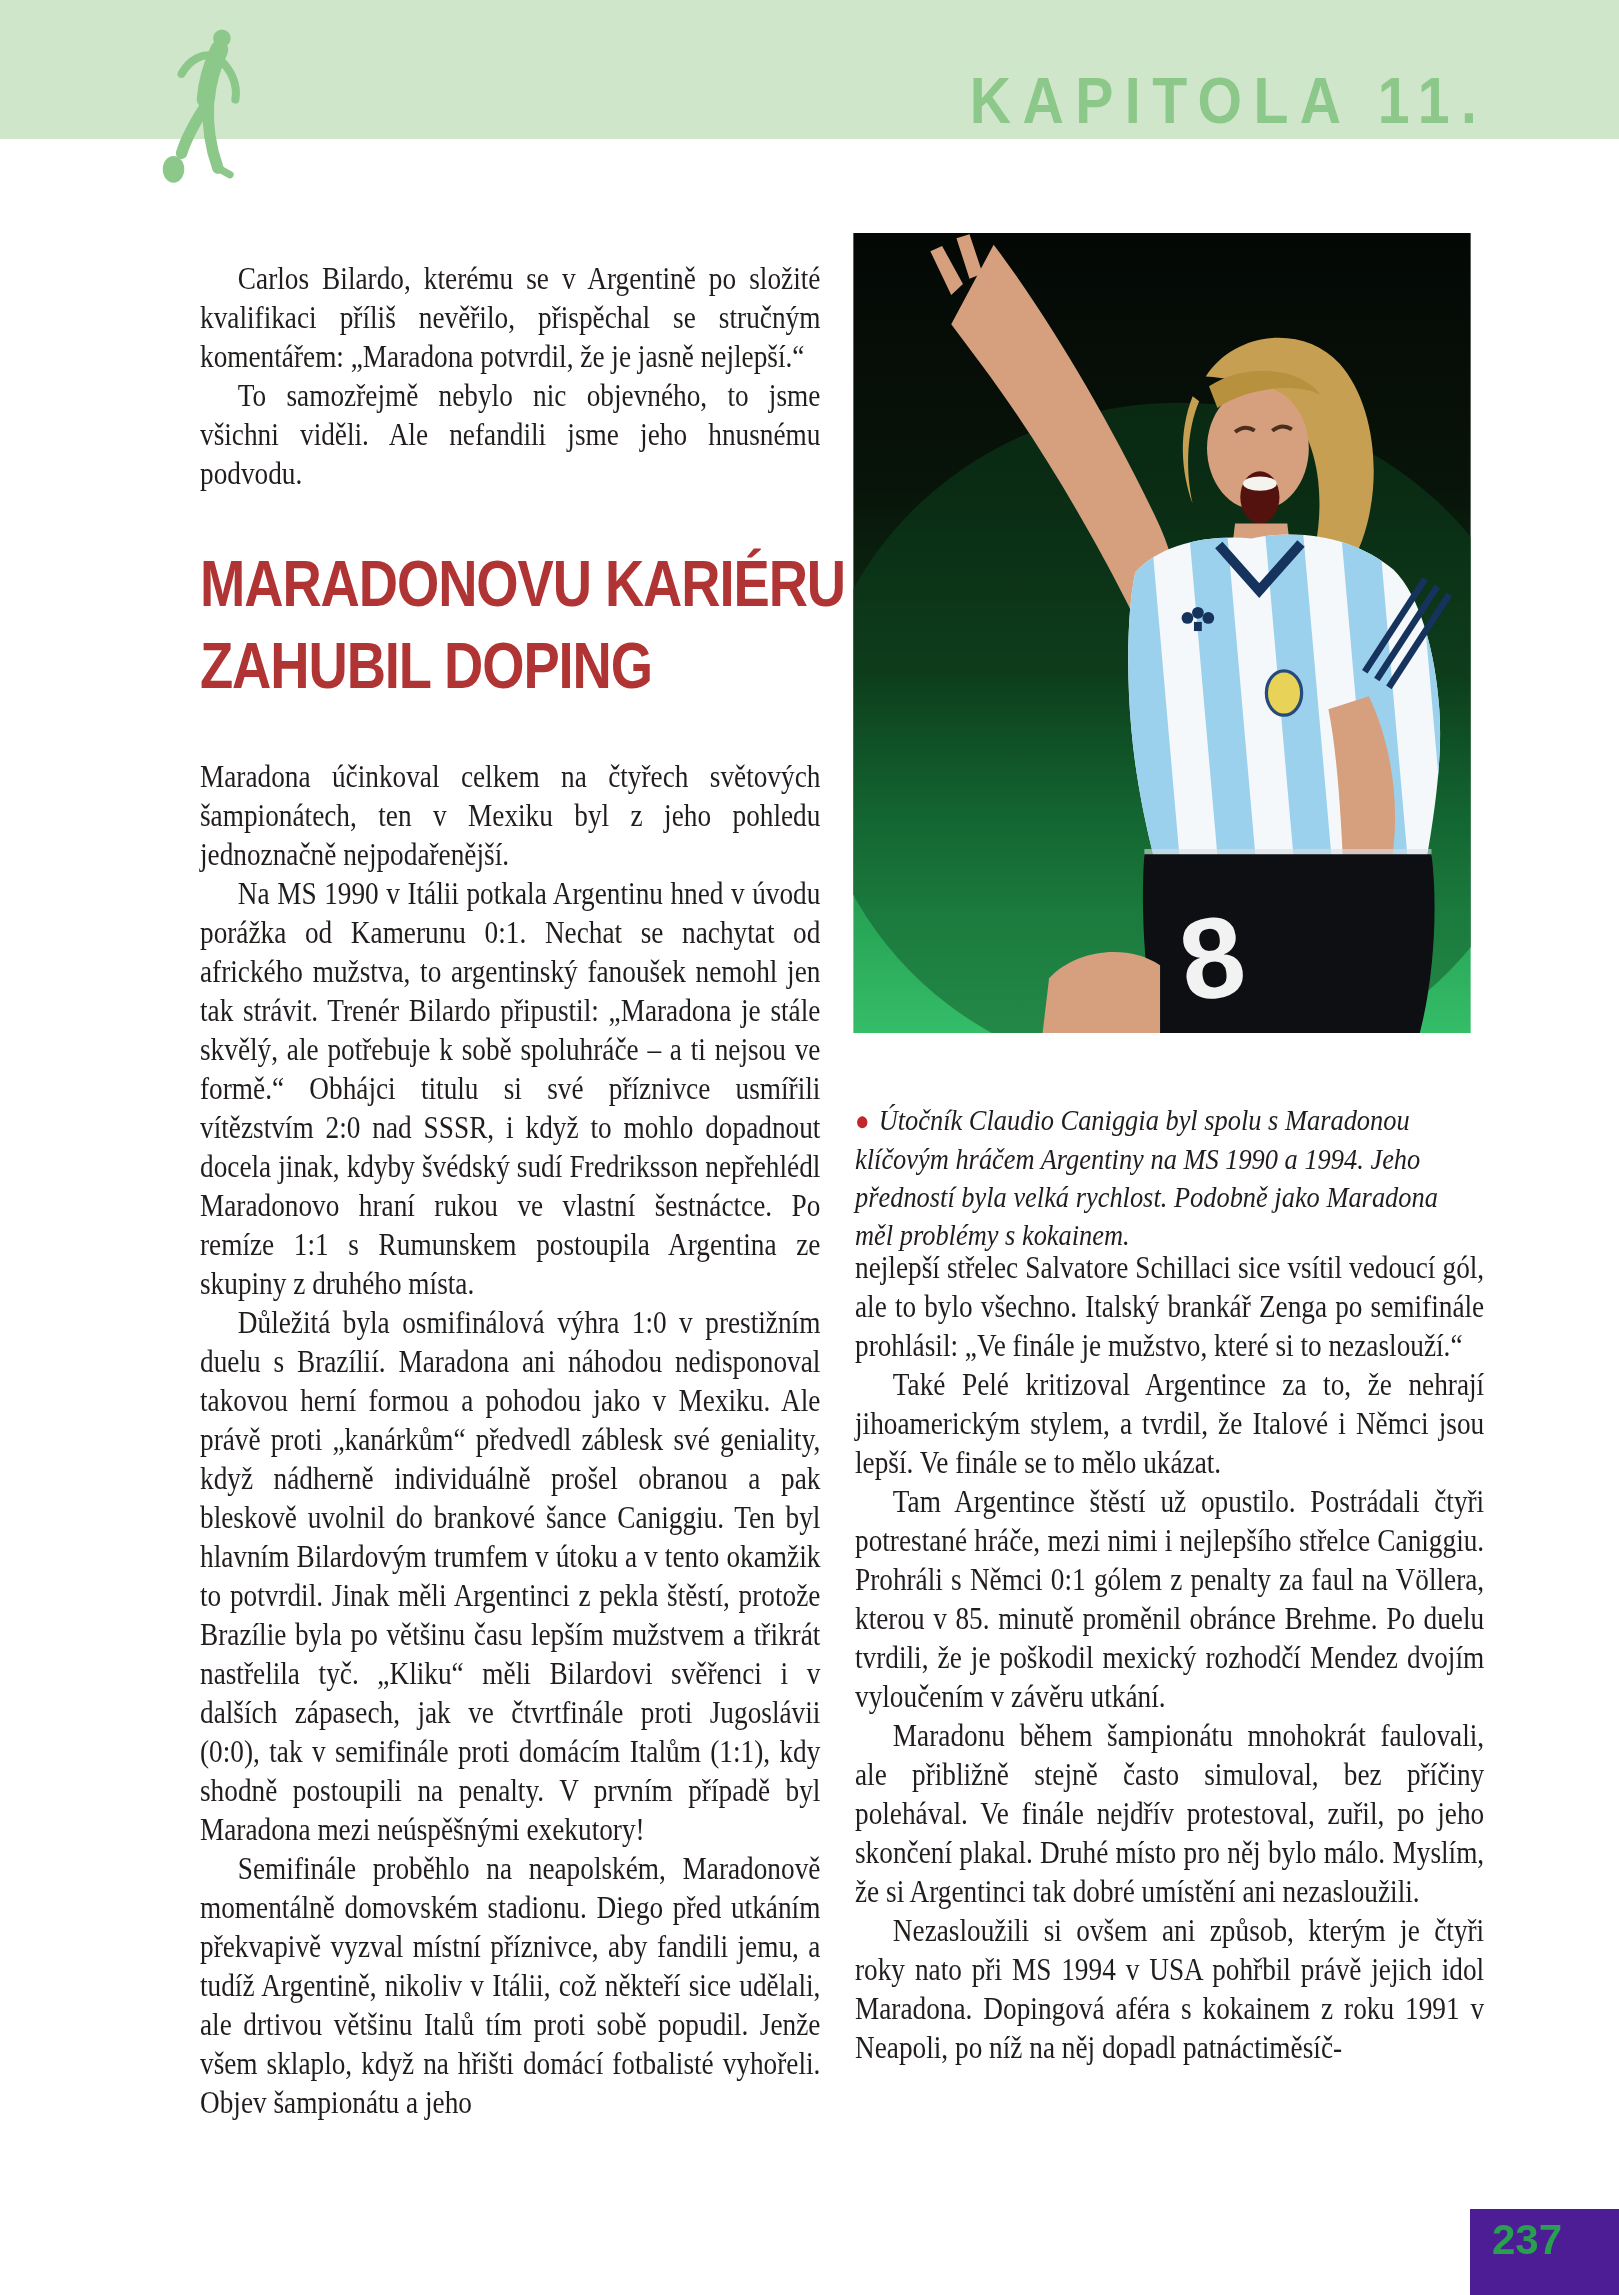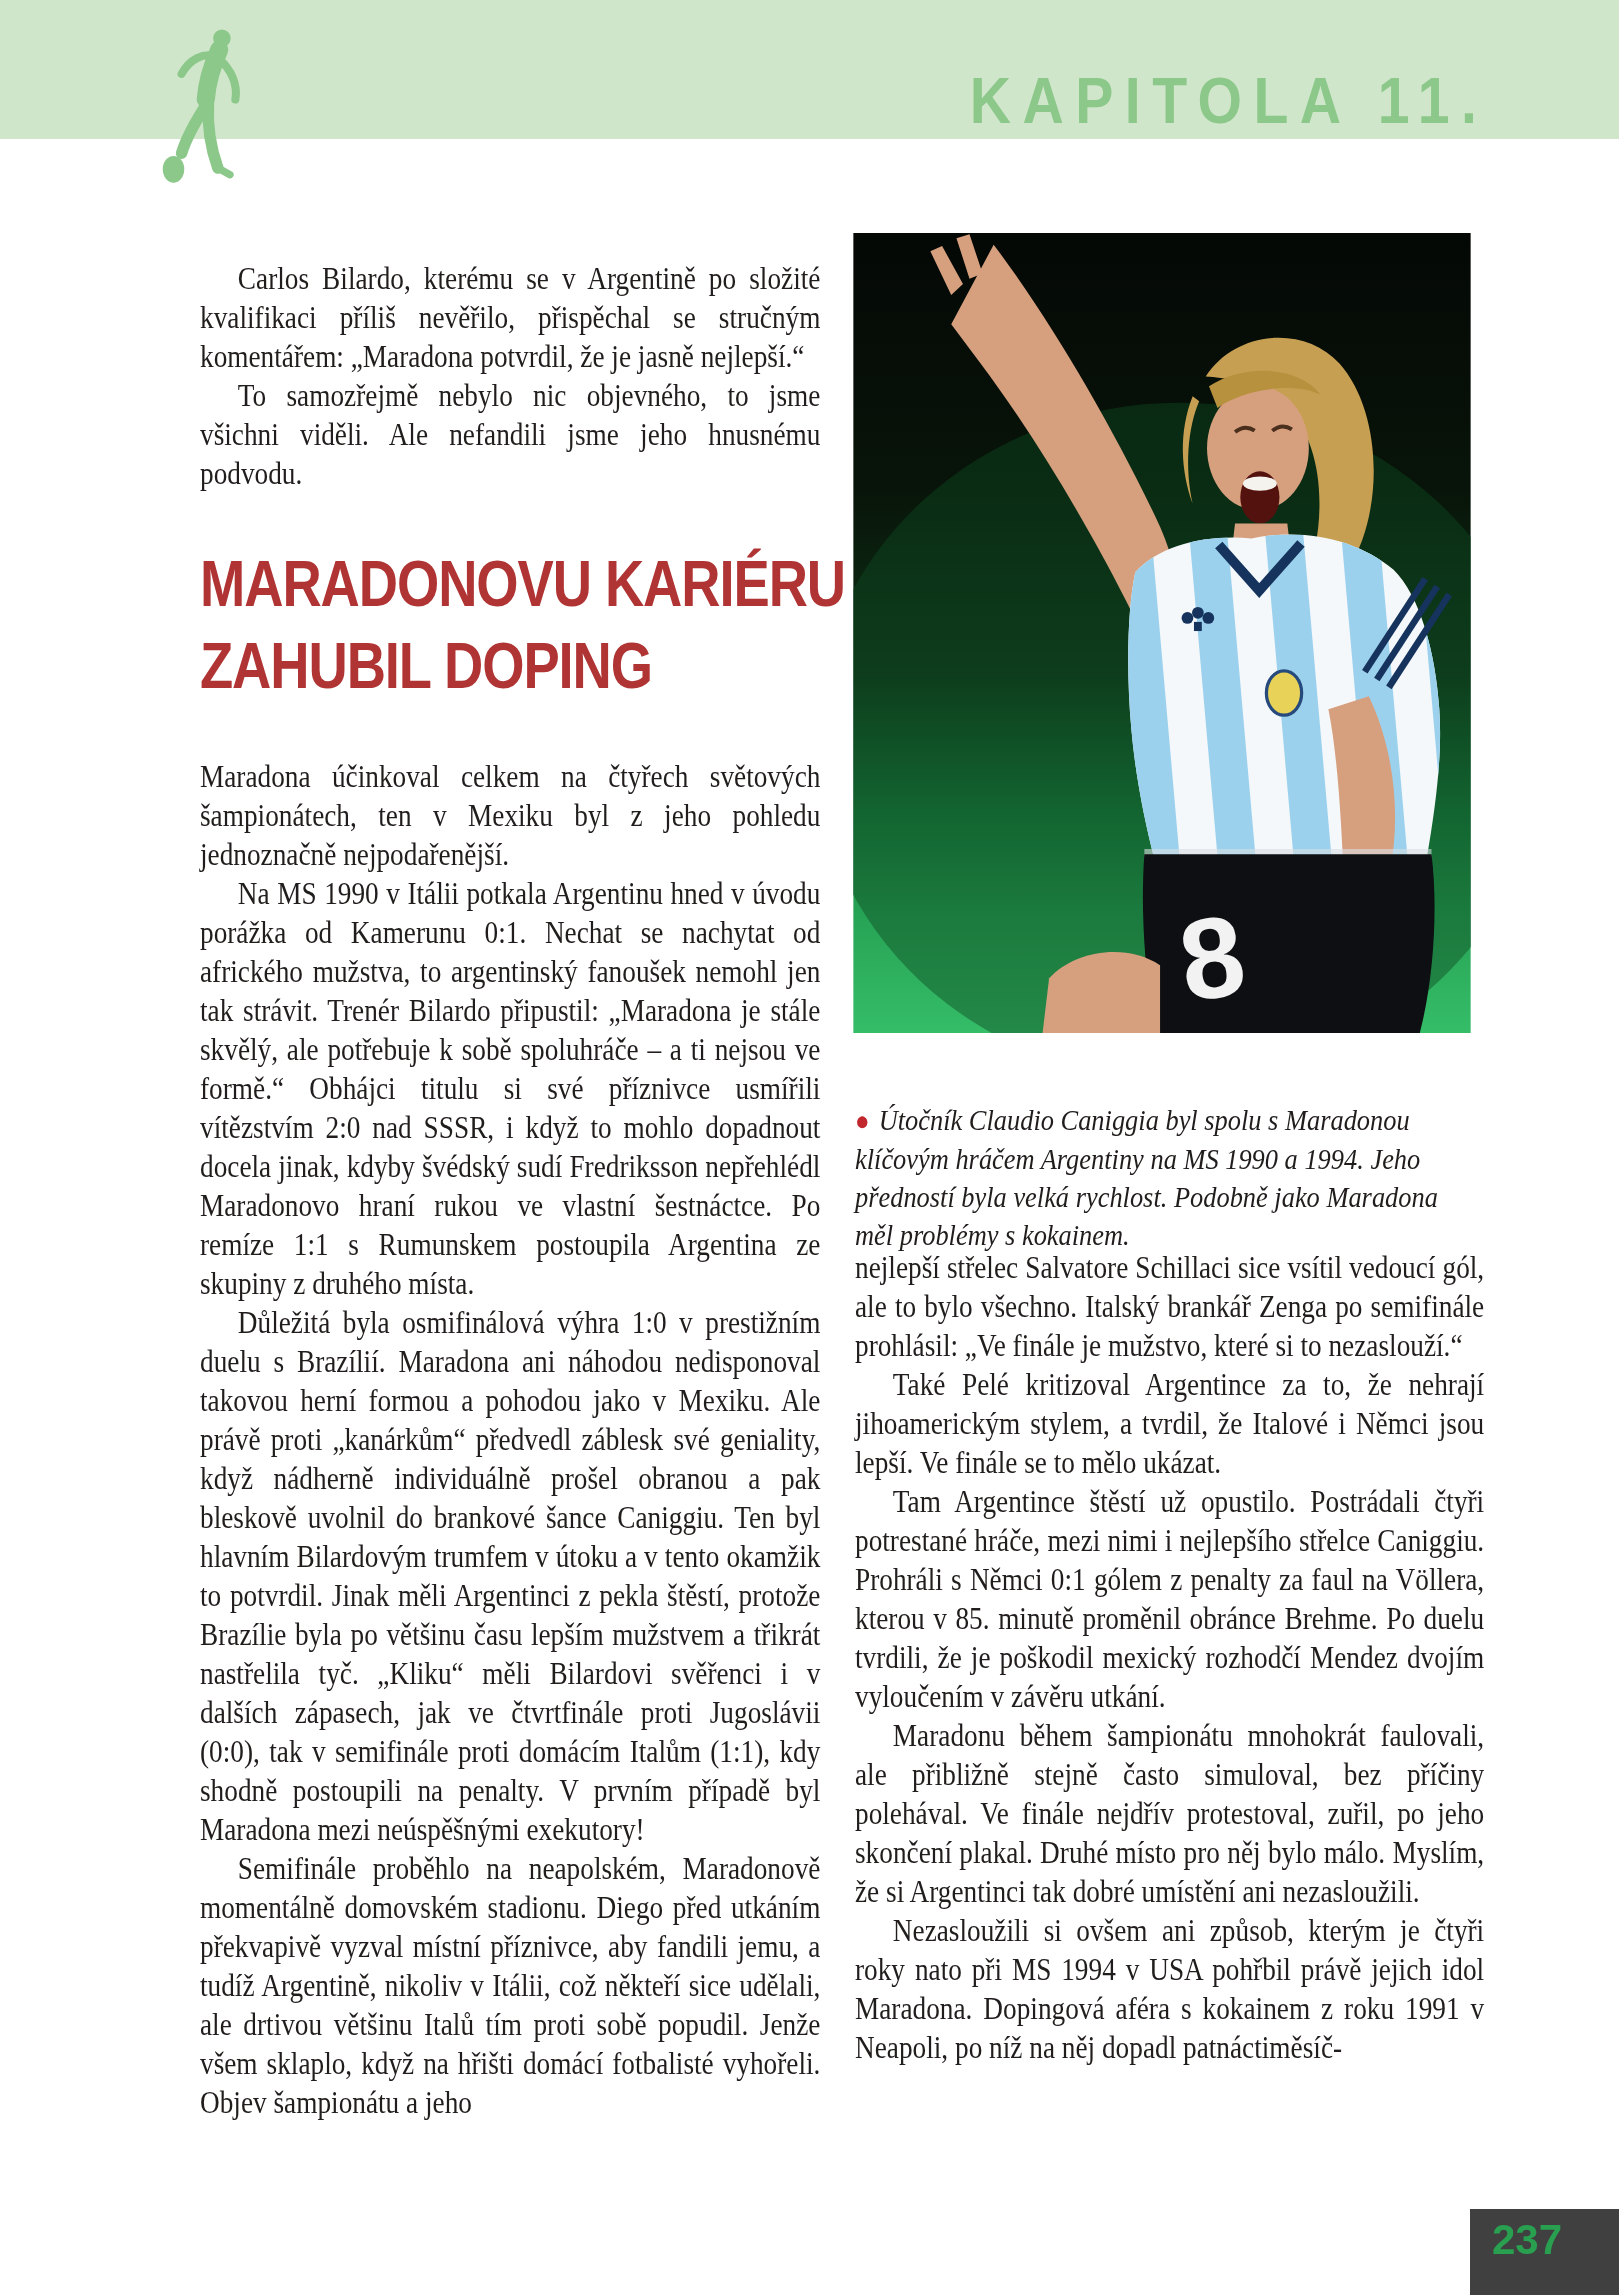--- a/index.html
+++ b/index.html
@@ -34,21 +34,21 @@
   .photo{position:absolute;left:853px;top:233px;width:618px;height:800px;}
   .photo svg{display:block;width:100%;height:100%;}
 
   
   .caption{position:absolute;left:855px;top:1071px;width:702px;
            font-style:italic;font-size:30px;line-height:38px;color:#211d1c;
            transform:scaleX(0.88);transform-origin:0 0;}
   .caption .bullet{font-style:normal;color:#c1272d;font-size:27.4px;margin-right:10.4px;}
 
   
-  .pagenum-box{position:absolute;left:1470px;top:2209px;width:149px;height:87px;background:#404040;}
+  .pagenum-box{position:absolute;left:1470px;top:2209px;width:149px;height:87px;background:#4c1d95;}
   .pagenum{position:absolute;left:22px;top:10.4px;color:#29a050;
            font-family:"Liberation Sans",sans-serif;font-weight:bold;
            font-size:42px;line-height:42px;}
 </style>
 </head>
 <body>
 
 <div class="page">
 
   <div class="band"></div>

